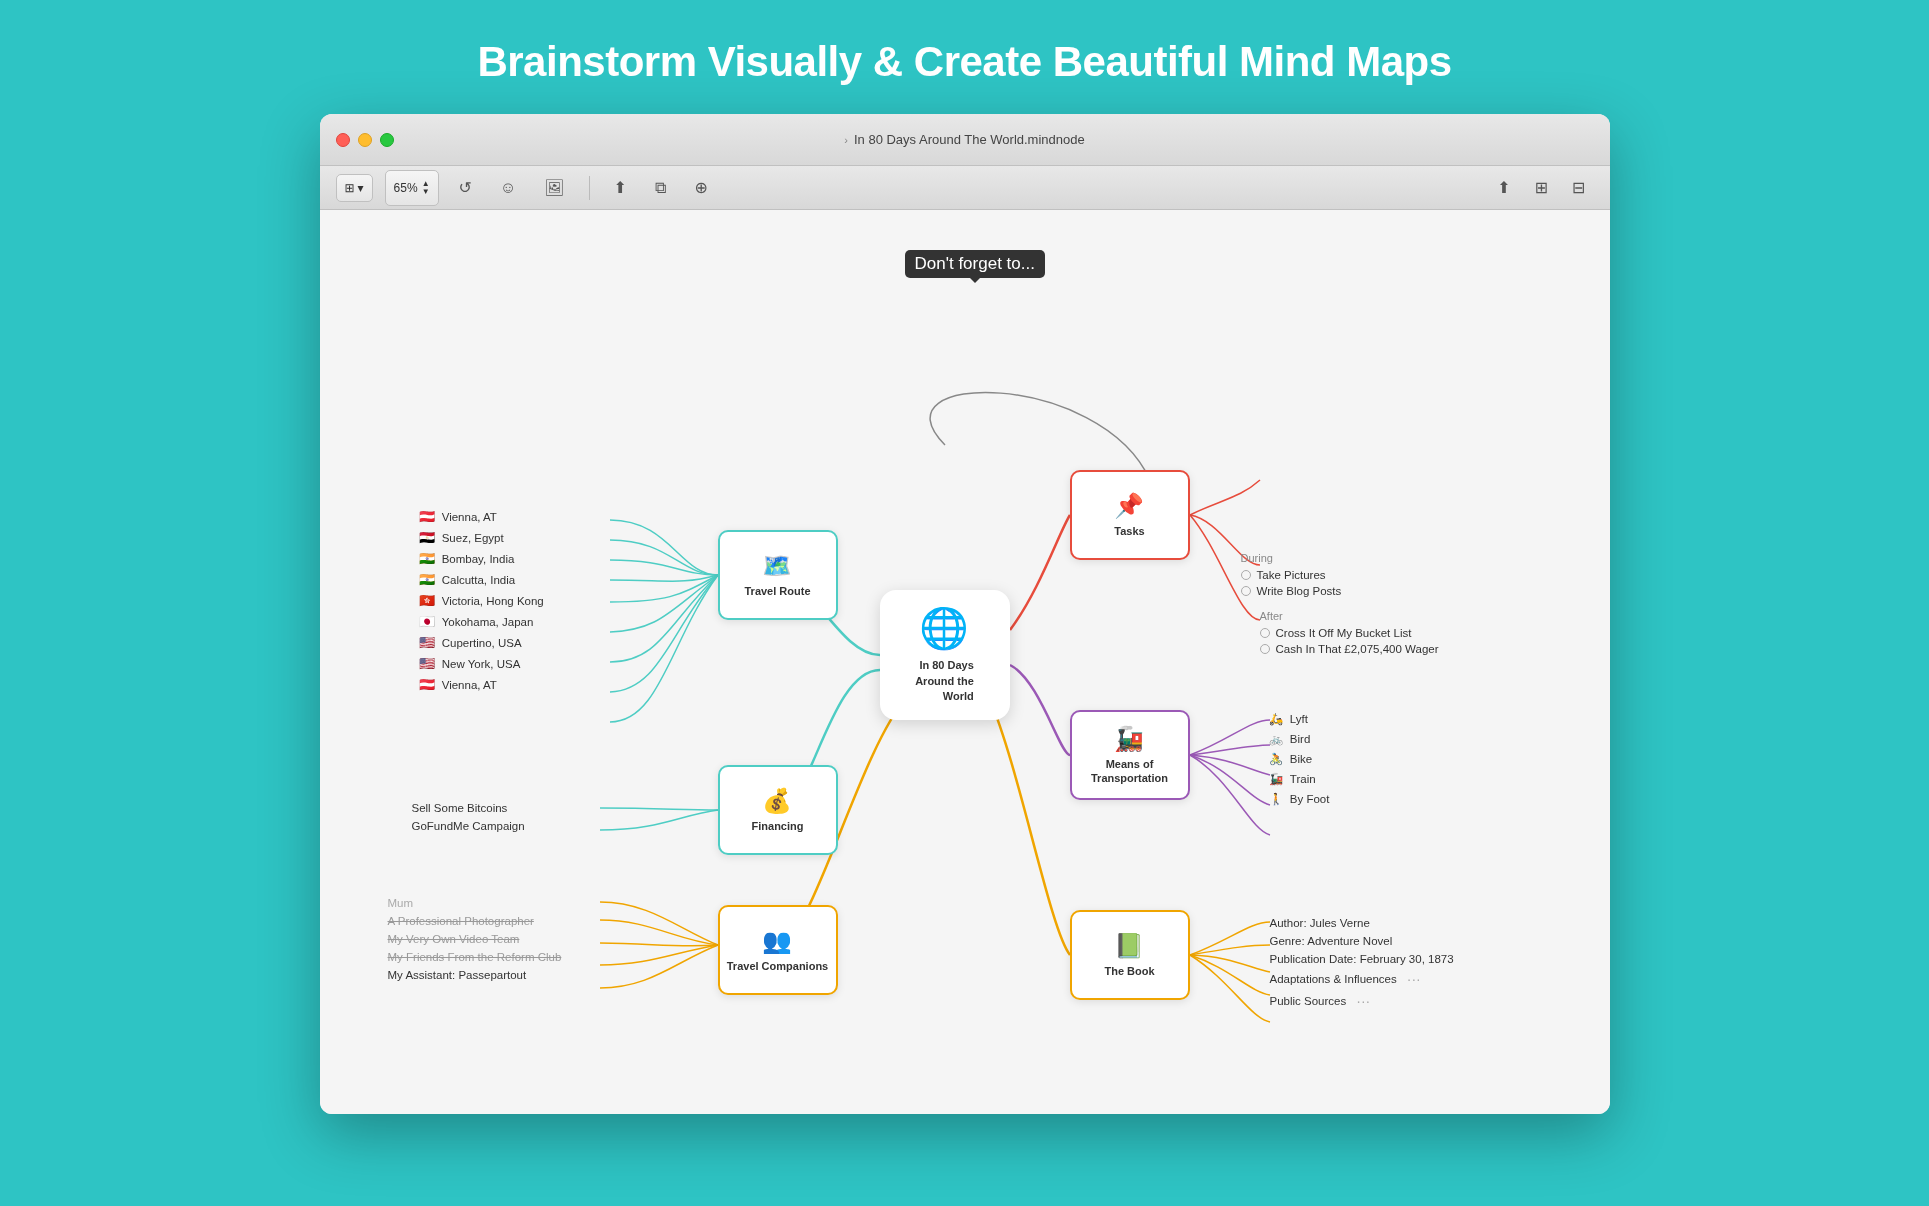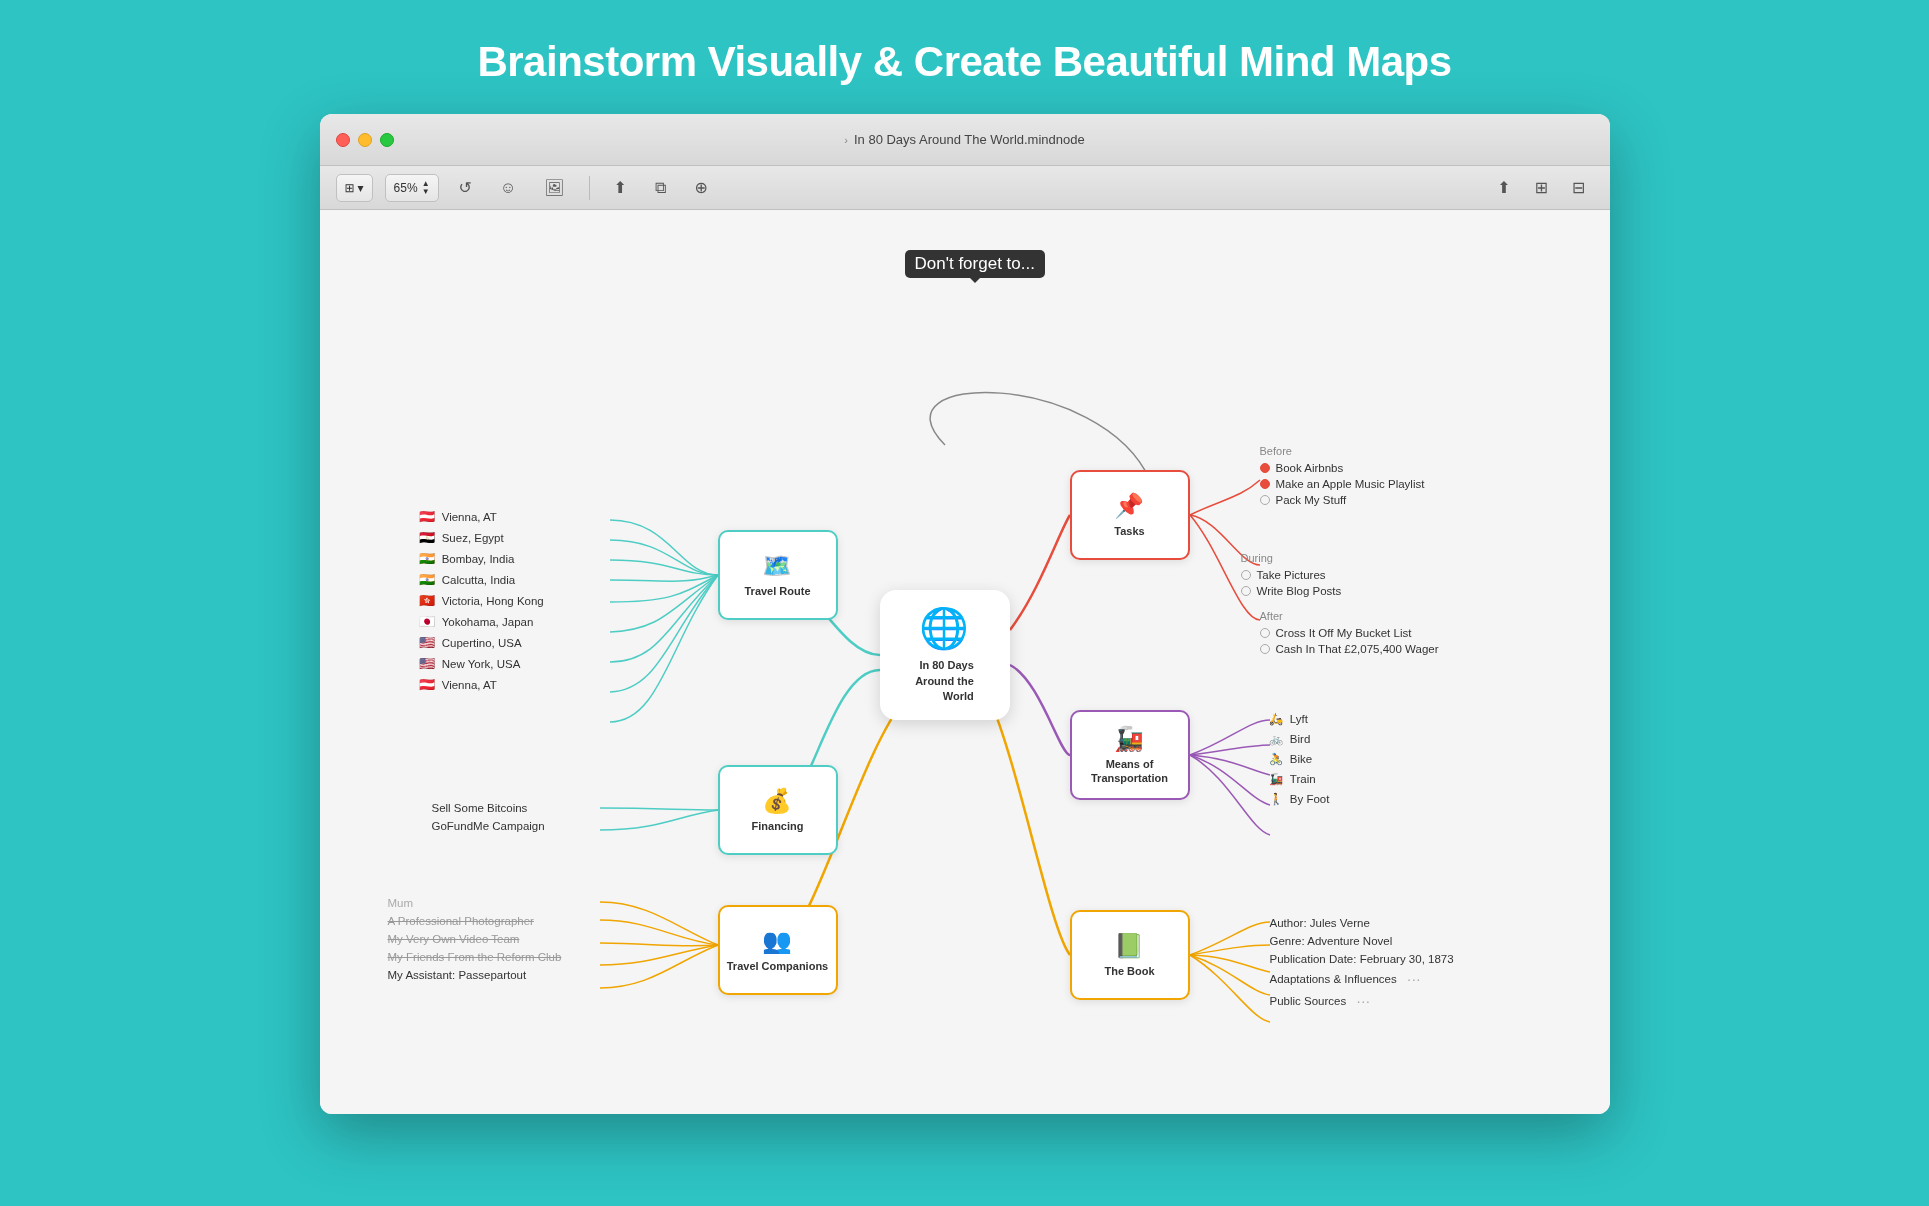--- a/index.html
+++ b/index.html
@@ -93,21 +93,21 @@
       gap: 3px;
       height: 28px;
     }
     .zoom-display {
       background: linear-gradient(180deg, #f5f5f5 0%, #e5e5e5 100%);
       border: 1px solid #c0c0c0;
       border-radius: 5px;
       padding: 3px 8px;
       font-size: 12px;
       color: #333;
-      height: 28px;
+      height: 36px;
       display: flex;
       align-items: center;
       gap: 4px;
     }
     .toolbar-icon-btn {
       background: transparent;
       border: none;
       border-radius: 5px;
       padding: 4px 8px;
       font-size: 16px;
@@ -419,48 +419,33 @@
       <div class="leaf-item">
           <span class="flag-emoji">🇺🇸</span> 
           <span>New York, USA</span>
         </div>
       <div class="leaf-item">
           <span class="flag-emoji">🇦🇹</span> 
           <span>Vienna, AT</span>
         </div>
     </div>
 
-    <div class="leaf-group" style="left:112px;top:590px;text-align:right;">
+    <div class="leaf-group" style="left:92px;top:590px;text-align:right;">
       <div class="leaf-item">Sell Some Bitcoins</div>
       <div class="leaf-item">GoFundMe Campaign</div>
     </div>
 
     <div class="leaf-group" style="left:68px;top:685px;">
       <div class="leaf-item" style="color:#aaa;">Mum</div>
       <div class="leaf-item strikethrough">A Professional Photographer</div>
       <div class="leaf-item strikethrough">My Very Own Video Team</div>
       <div class="leaf-item strikethrough">My Friends From the Reform Club</div>
       <div class="leaf-item">My Assistant: Passepartout</div>
     </div>
 
-    <div style="position:absolute;left:940px;top:235px;">
-      <div style="font-size:11px;color:#888;margin-bottom:3px;">Before</div>
-      <div class="leaf-item" style="gap:6px;">
-        <span class="leaf-dot filled" style="color:#e74c3c;border-color:#e74c3c;"></span>
-        <span>Book Airbnbs</span>
-      </div>
-      <div class="leaf-item" style="gap:6px;">
-        <span class="leaf-dot filled" style="color:#e74c3c;border-color:#e74c3c;"></span>
-        <span>Make an Apple Music Playlist</span>
-      </div>
-      <div class="leaf-item" style="gap:6px;">
-        <span class="leaf-dot" style="border-color:#aaa;"></span>
-        <span>Pack My Stuff</span>
-      </div>
-    </div>
 
     <div style="position:absolute;left:921px;top:342px;">
       <div style="font-size:11px;color:#888;margin-bottom:3px;">During</div>
       <div class="leaf-item" style="gap:6px;">
         <span class="leaf-dot" style="border-color:#aaa;"></span>
         <span>Take Pictures</span>
       </div>
       <div class="leaf-item" style="gap:6px;">
         <span class="leaf-dot" style="border-color:#aaa;"></span>
         <span>Write Blog Posts</span>

